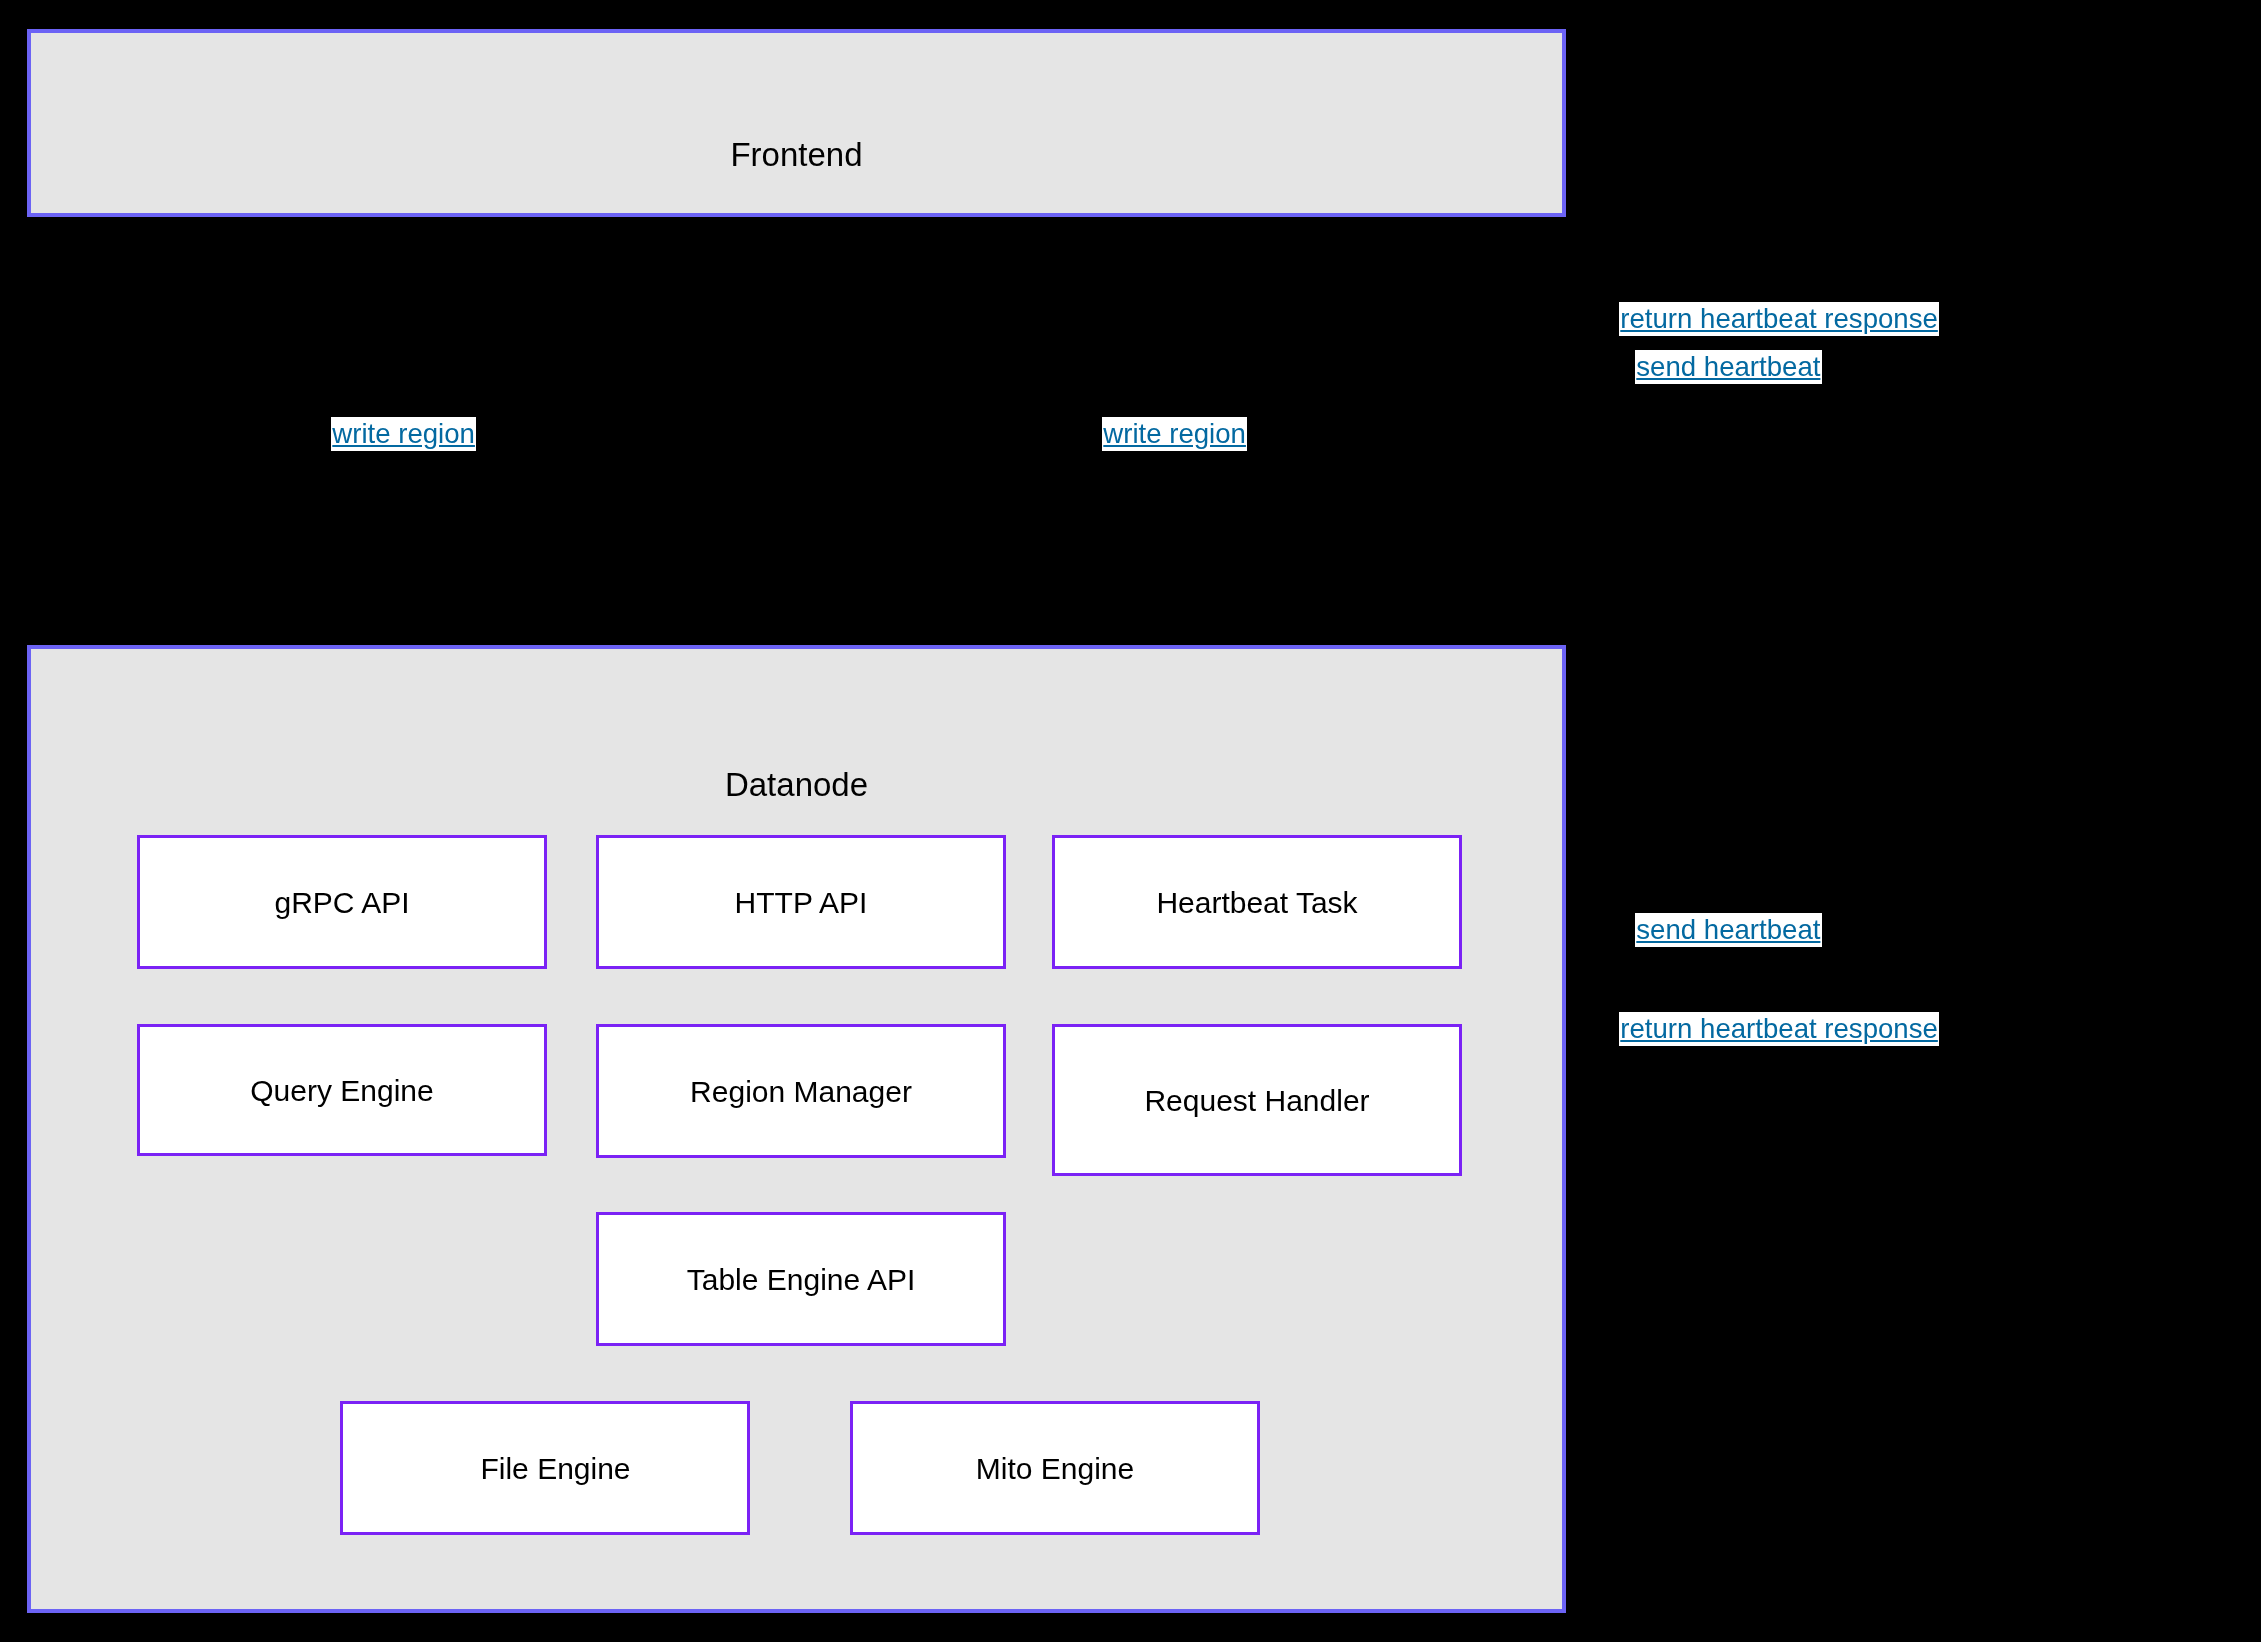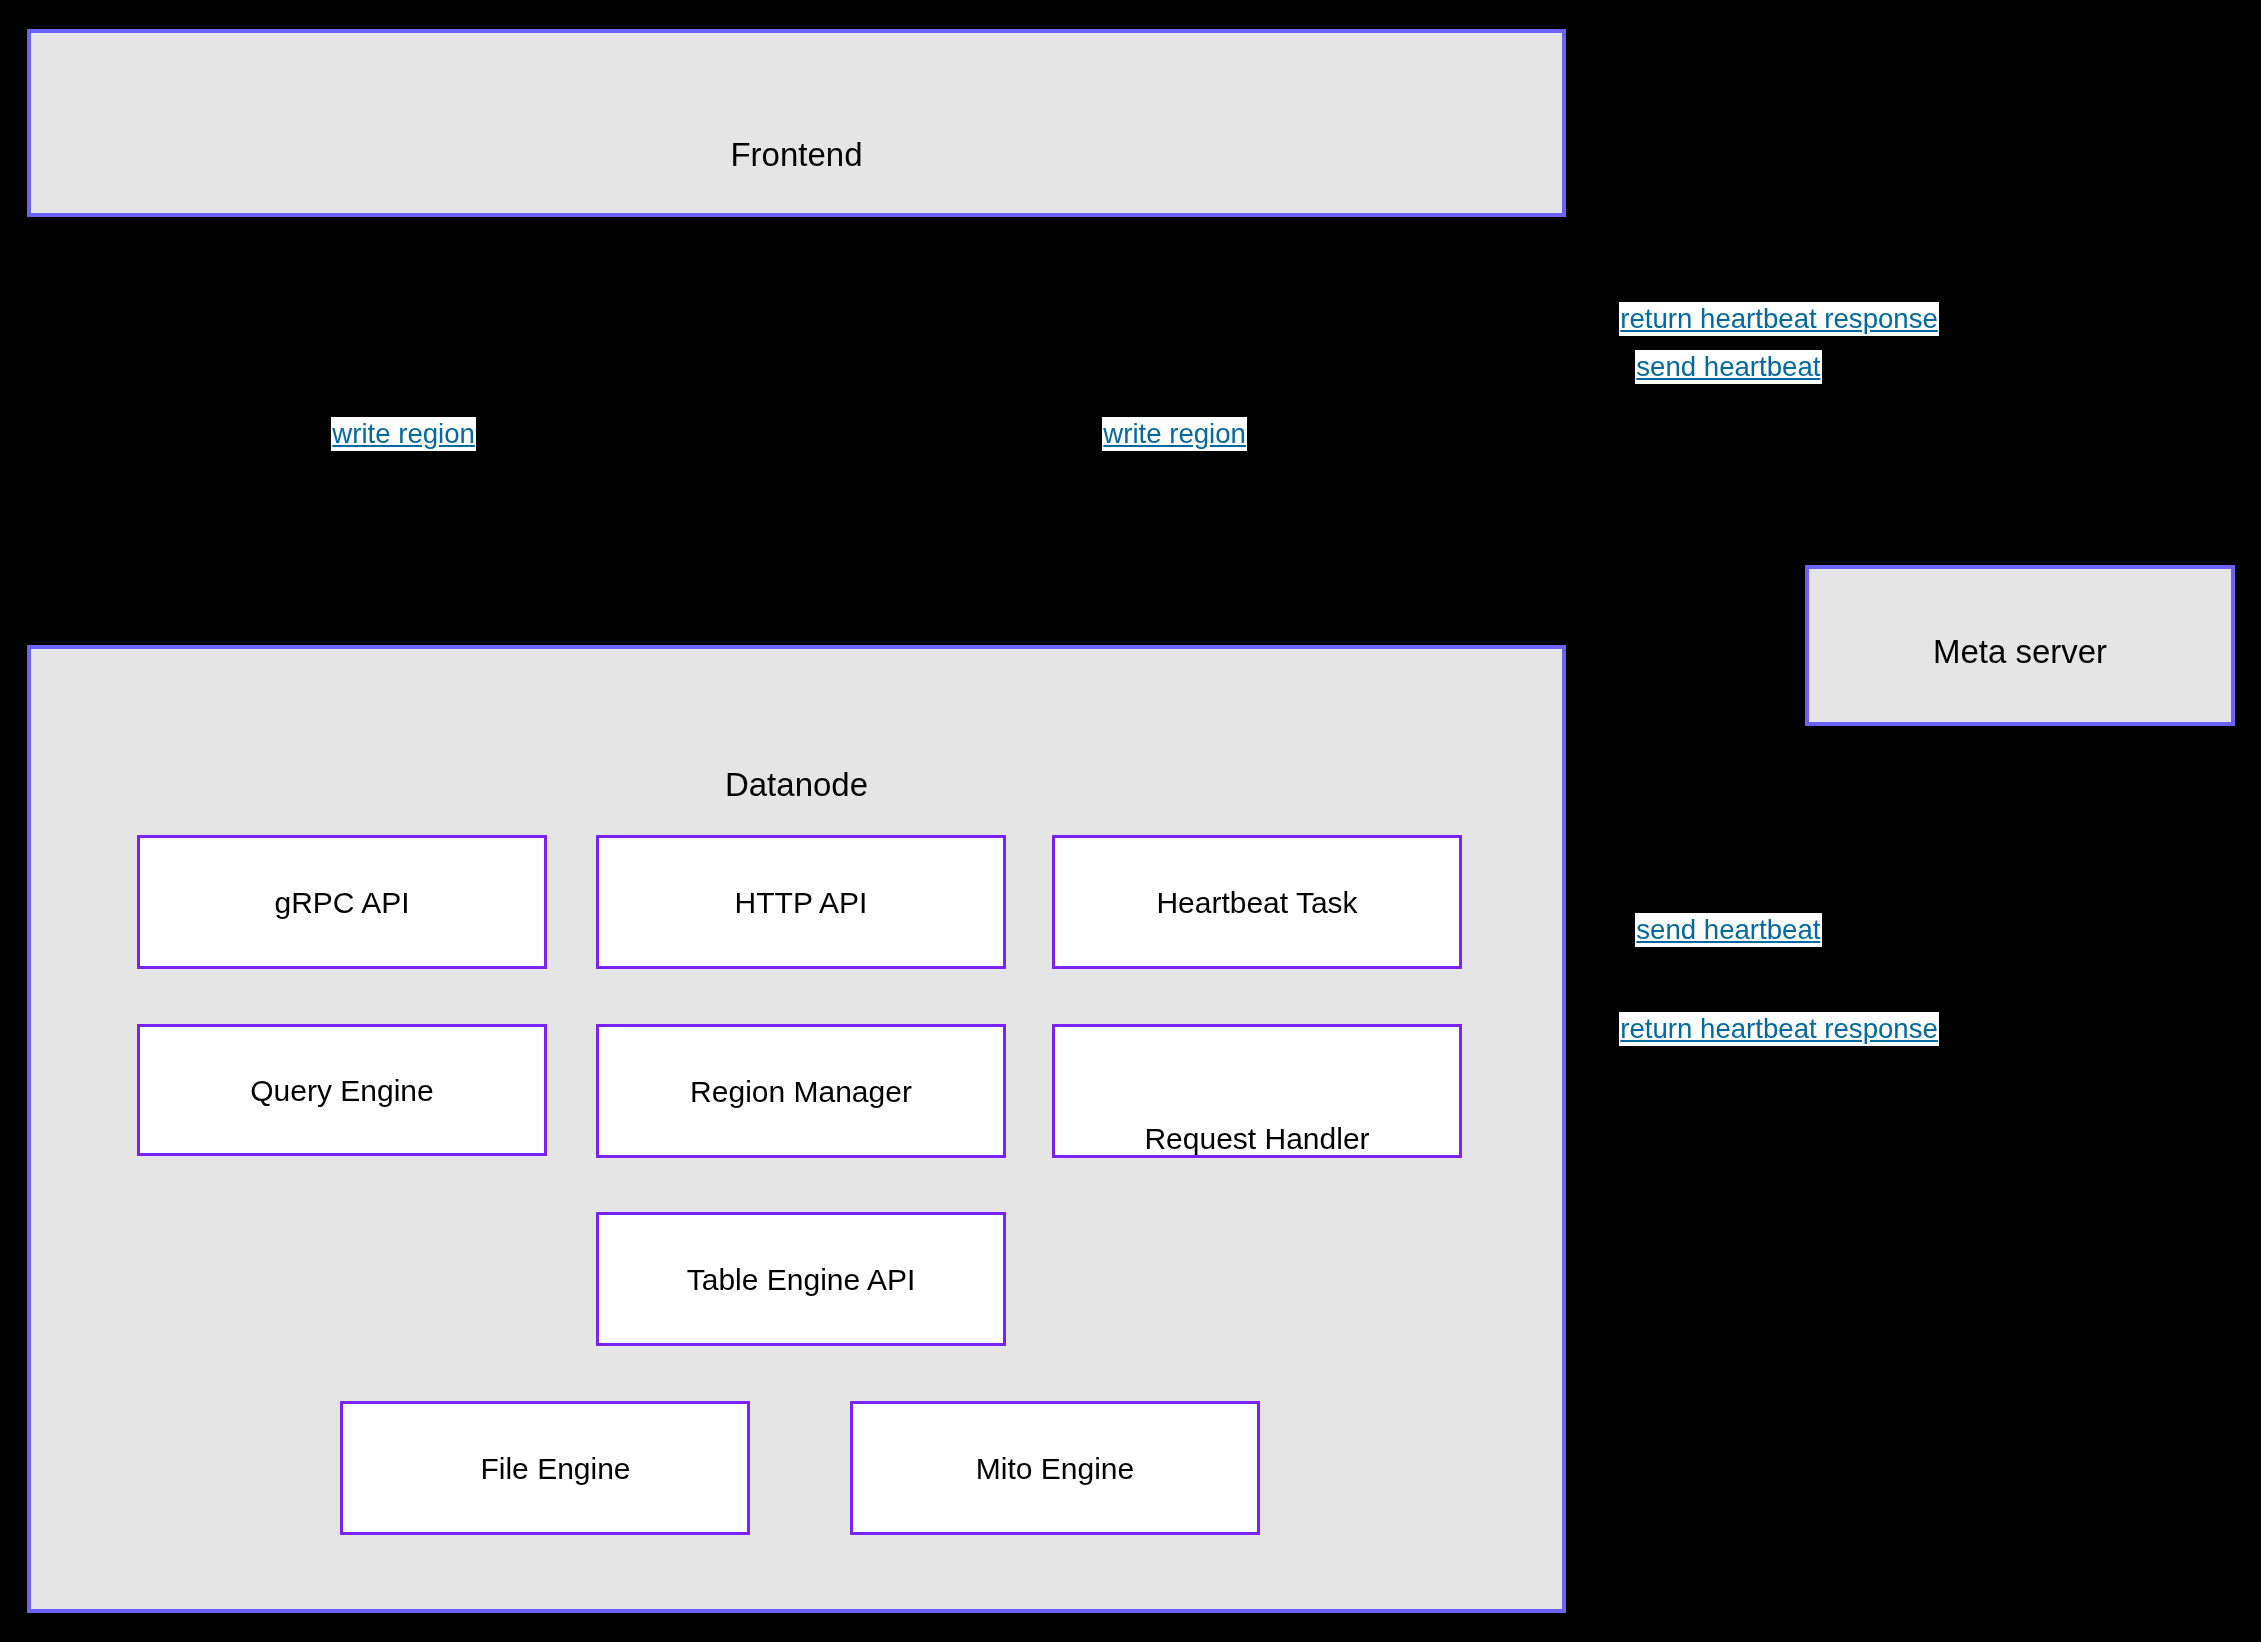--- a/index.html
+++ b/index.html
@@ -102,44 +102,41 @@
 
     <path d="M2332,1290 L2700,1290 L2700,1080" stroke="#000000" stroke-width="5" fill="none"></path>
 
     <path d="M2990,1080 L2990,1930 L2332,1930" stroke="#000000" stroke-width="5" fill="none" marker-end="url(#ah)"></path>
   </svg>
 
   <div class="node-box" style="left:27px; top:29px; width:1539px; height:188px;">
     <div class="node-title" style="top:104px;">Frontend</div>
   </div>
 
-  <div class="node-box" style="left:1805px; top:565px; width:430px; height:161px;">
-    <div class="node-title" style="top:65px;">Meta server</div>
-  </div>
 
   <div class="node-box" style="left:27px; top:645px; width:1539px; height:968px;">
     <div class="node-title" style="top:118px;">Datanode</div>
 
     <div class="component" style="left:106px; top:186px; width:410px; height:134px;">
       <span class="component-label">gRPC API</span>
     </div>
     <div class="component" style="left:565px; top:186px; width:410px; height:134px;">
       <span class="component-label">HTTP API</span>
     </div>
     <div class="component" style="left:1021px; top:186px; width:410px; height:134px;">
       <span class="component-label">Heartbeat Task</span>
     </div>
 
     <div class="component" style="left:106px; top:375px; width:410px; height:132px;">
       <span class="component-label">Query Engine</span>
     </div>
     <div class="component" style="left:565px; top:375px; width:410px; height:134px;">
       <span class="component-label">Region Manager</span>
     </div>
-    <div class="component" style="left:1021px; top:375px; width:410px; height:134px;align-items:flex-end;">
+    <div class="component" style="left:1021px; top:375px; width:410px; height:152px;">
       <span class="component-label">Request Handler</span>
     </div>
 
     <div class="component" style="left:565px; top:563px; width:410px; height:134px;justify-content:center;">
       <span class="component-label">Table Engine API</span>
     </div>
 
     <div class="component" style="left:309px; top:752px; width:410px; height:134px;padding-left:21px;">
       <span class="component-label">File Engine</span>
     </div>

